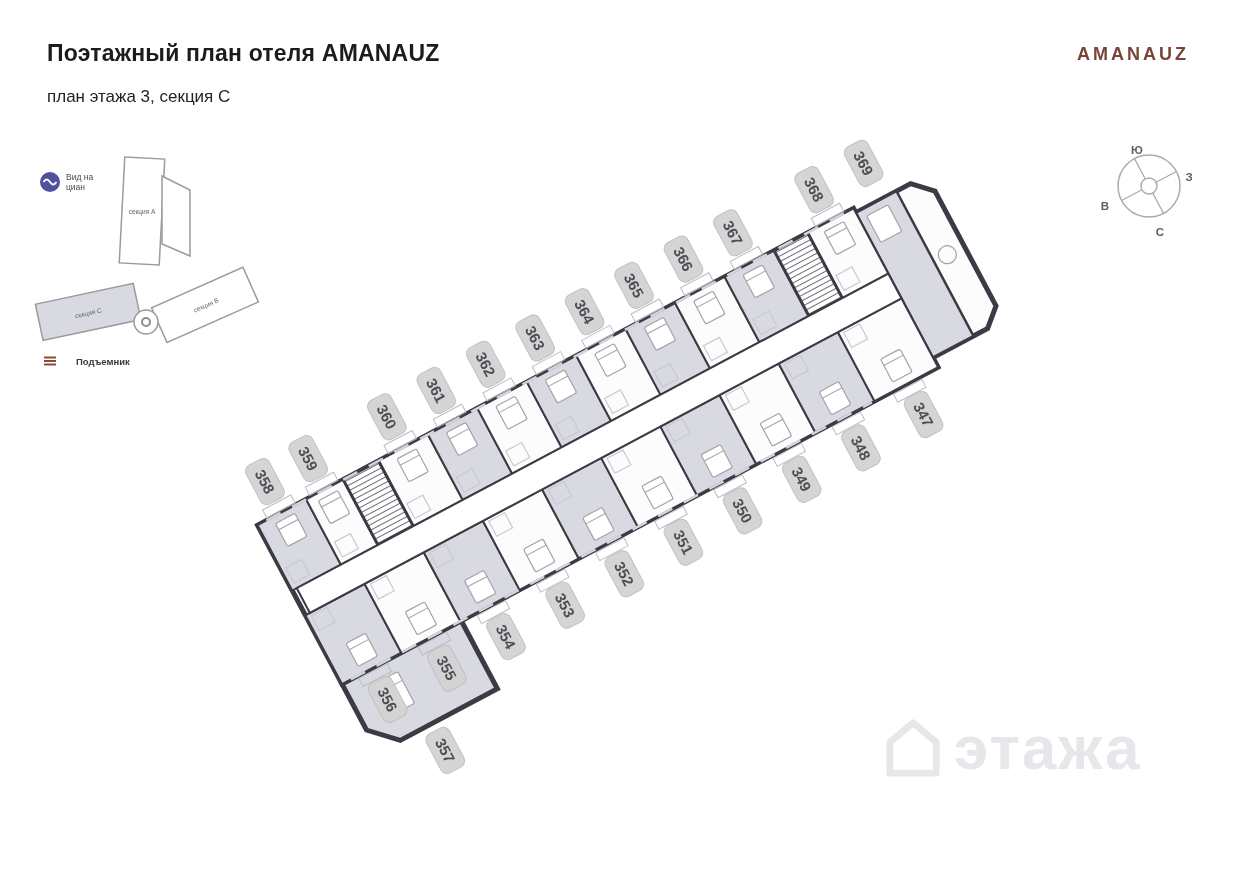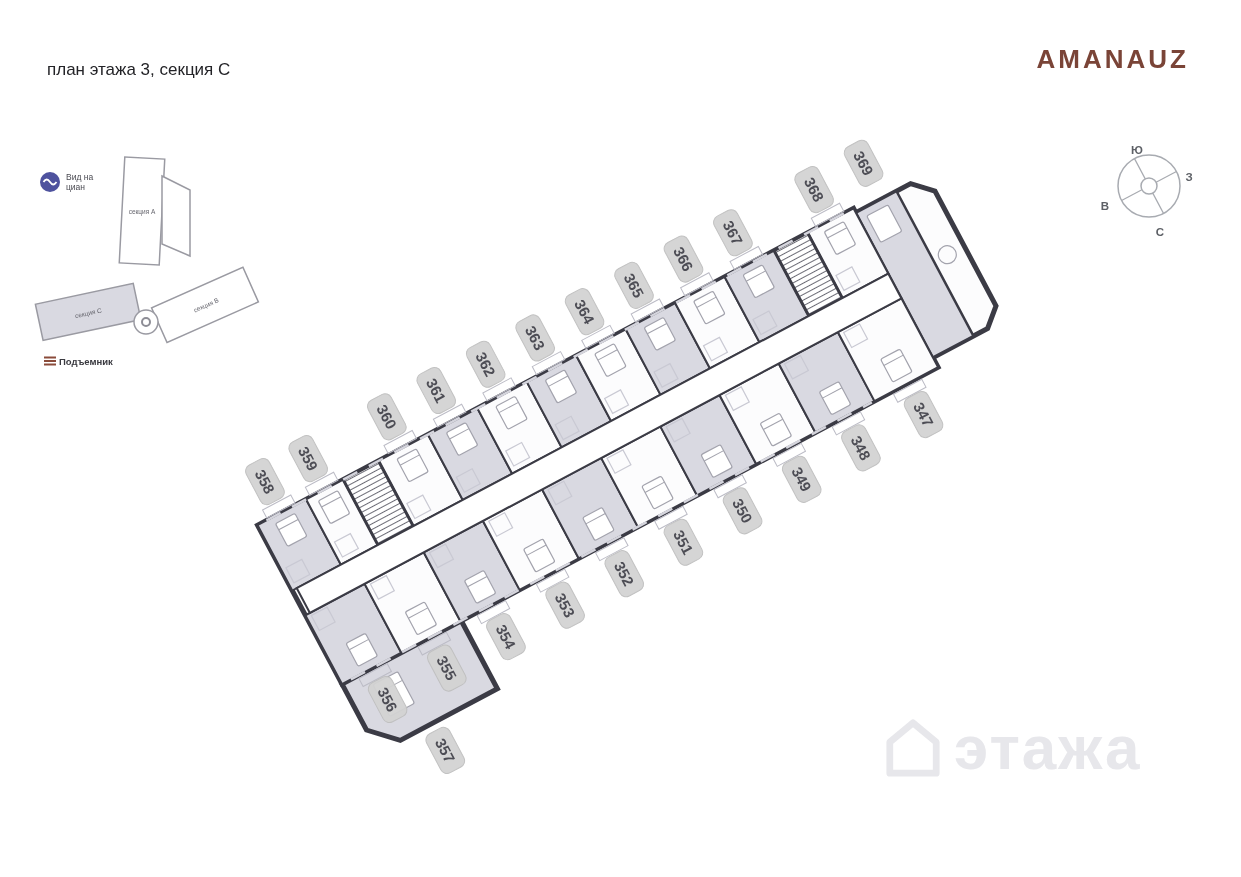--- a/index.html
+++ b/index.html
@@ -1,34 +1,35 @@
 <!DOCTYPE html>
 <html><head>
 <meta charset="utf-8">
 <style>
   *{margin:0;padding:0;box-sizing:border-box}
   html,body{width:1241px;height:877px}
   body{position:relative;overflow:hidden;background:#ffffff;font-family:"Liberation Sans",sans-serif;color:#1c1c20}
   .abs{position:absolute}
   h1{font-size:23px;font-weight:700;letter-spacing:.2px}
   .subtitle{font-size:17px;margin-top:20px;color:#232327}
-  .brand{font-size:26px;font-weight:700;letter-spacing:3px;color:#7a4437}
+  .brand{font-size:18px;font-weight:700;letter-spacing:3px;color:#7a4437}
   .river-label{font-size:8.5px;color:#4a4a52;width:46px;line-height:1.2}
-  .lift{display:flex;align-items:center;gap:1px}
+  .lift{display:flex;align-items:center;gap:18px}
   .lift span{font-size:9.5px;font-weight:600;color:#3a3a40}
   .minimap text{font-size:6.5px;fill:#66666e;font-family:"Liberation Sans",sans-serif;text-anchor:middle}
   .compass text{font-size:11.5px;fill:#5d6066;font-weight:600;font-family:"Liberation Sans",sans-serif;text-anchor:middle}
   .watermark{display:flex;align-items:center;gap:12px}
   .wm-text{font-size:62px;font-weight:700;color:#e7e7eb;letter-spacing:2px}
   #plan-svg text{font-family:"Liberation Sans",sans-serif}
 </style>
 </head>
 <body>
 
 <header class="abs" style="left:47px;top:40px">
+  <h1>Поэтажный план отеля AMANAUZ</h1>
   <div class="subtitle">план этажа 3, секция С</div>
 </header>
 
 <div class="brand abs" style="right:52px;top:44px">AMANAUZ</div>
 
 <div class="minimap abs" style="left:30px;top:146px;width:260px;height:240px">
   <svg width="250" height="240" viewBox="0 0 250 240">
     <g>
       <rect x="92" y="12" width="40" height="106" transform="rotate(3 112 65)" fill="#ffffff" stroke="#9a9aa2" stroke-width="1.5"></rect>
       <polygon points="132,30 160,44 160,110 132,98" fill="#ffffff" stroke="#9a9aa2" stroke-width="1.5"></polygon>

